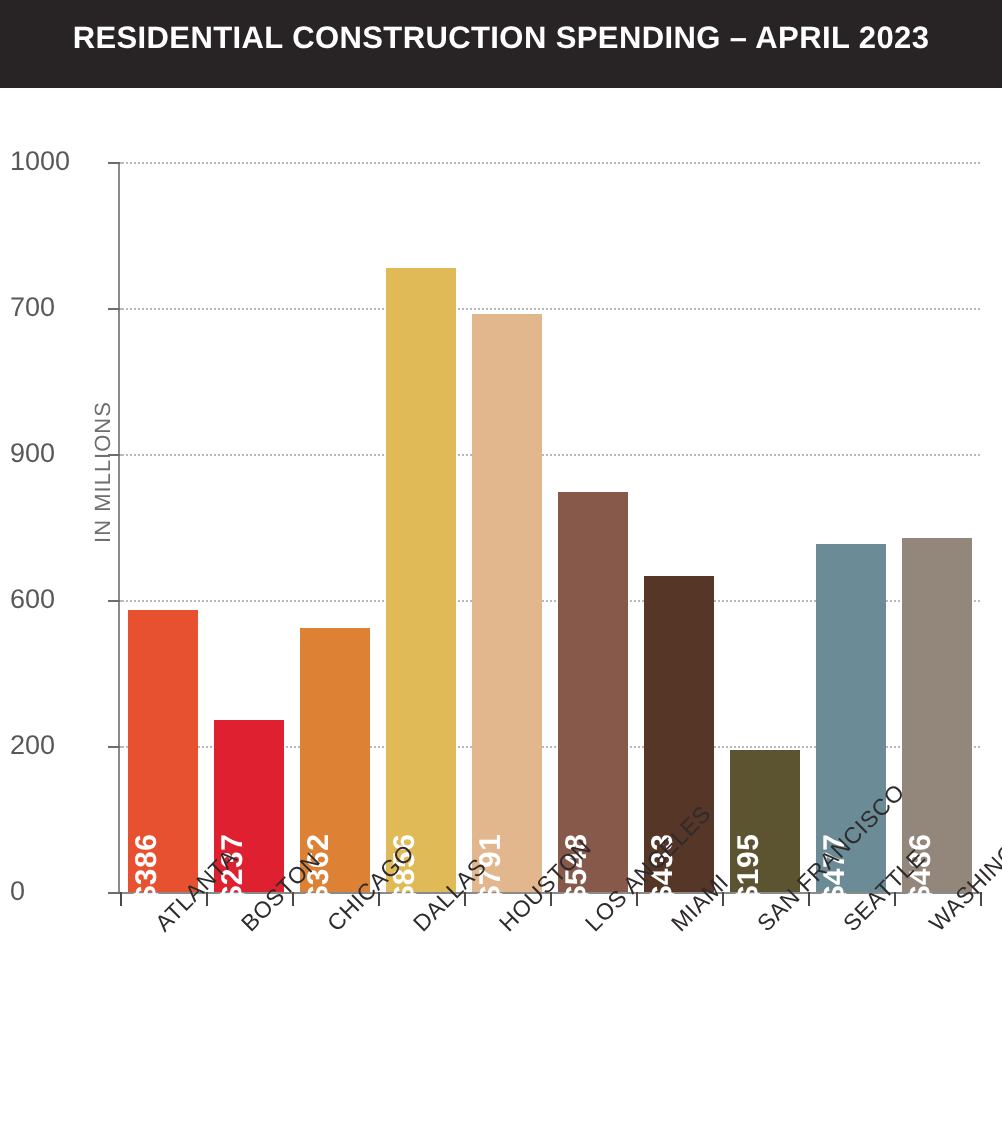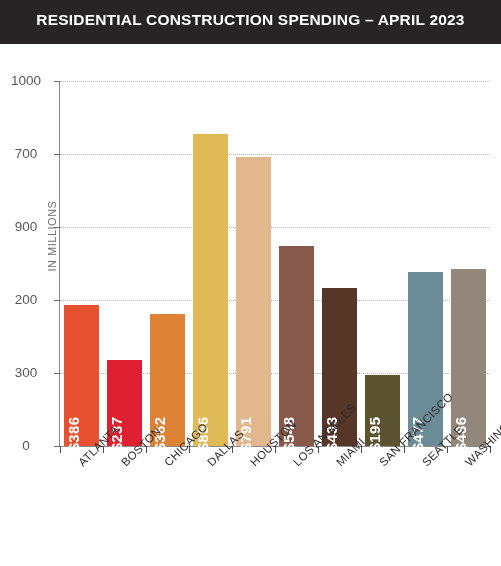--- a/index.html
+++ b/index.html
@@ -75,21 +75,21 @@
     position: absolute;
     left: 54px;
     width: 6px;
     height: 1px;
     background: #6d6d6d;
   }
   .y-tick-label {
     position: absolute;
     right: 0;
     width: 42px;
-    text-align: center;
+    text-align: left;
     color: #58585a;
     font-size: 13.5px;
     font-family: "Liberation Sans", sans-serif;
     line-height: 1;
   }
   #y-axis-title {
     position: absolute;
     left: -8px;
     top: 230px;
     width: 120px;
@@ -149,23 +149,23 @@
 <div id="chart-title">RESIDENTIAL CONSTRUCTION SPENDING – APRIL 2023</div>
 
 <div id="y-axis-line"></div>
 <div id="x-axis-line"></div>
 <div id="y-axis-title">IN MILLIONS</div>
 
 <div id="y-ticks-layer">
     <div class="y-tick-mark" style="top: 446px;"></div>
     <div class="y-tick-label" style="top: 439px; left: 5px;">0</div>
     <div class="y-tick-mark" style="top: 373px;"></div>
-    <div class="y-tick-label" style="top: 366px; left: 5px;">300</div>
+    <div class="y-tick-label" style="top: 366px; left: 5px;">200</div>
     <div class="y-tick-mark" style="top: 300px;"></div>
-    <div class="y-tick-label" style="top: 293px; left: 5px;">200</div>
+    <div class="y-tick-label" style="top: 293px; left: 5px;">600</div>
     <div class="y-tick-mark" style="top: 227px;"></div>
     <div class="y-tick-label" style="top: 220px; left: 5px;">900</div>
     <div class="y-tick-mark" style="top: 154px;"></div>
     <div class="y-tick-label" style="top: 147px; left: 5px;">700</div>
     <div class="y-tick-mark" style="top: 81px;"></div>
     <div class="y-tick-label" style="top: 74px; left: 5px;">1000</div>
   </div>
 
 <div id="plot-area">
   <div id="gridlines-layer">

